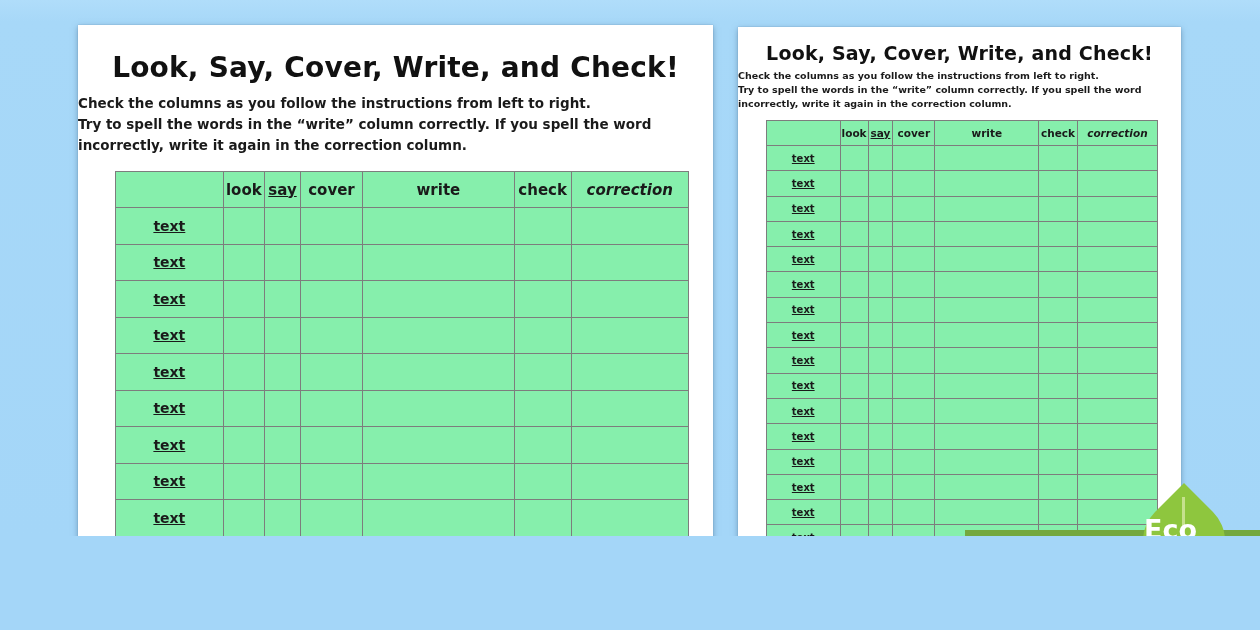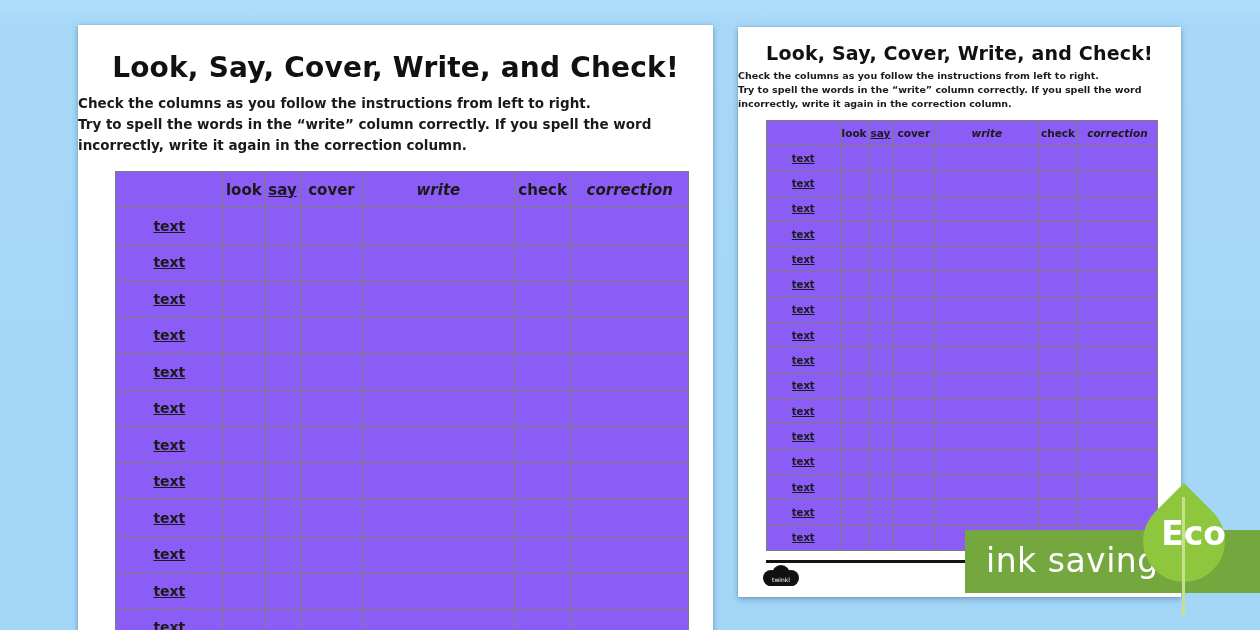--- a/index.html
+++ b/index.html
@@ -4,21 +4,21 @@
 <style>
   * { margin: 0; padding: 0; box-sizing: border-box; }
   html, body { width: 1260px; height: 630px; overflow: hidden; }
   body {
     font-family: "DejaVu Sans", "Liberation Sans", sans-serif;
     background: #a4d6f8;
   }
   .canvas {
     position: relative;
     width: 1260px;
-    height: 630px;
+    height: 536px;
     background: linear-gradient(180deg, #b0ddfa 0%, #a7d8f8 4%, #a4d6f8 100%);
     overflow: hidden;
     padding-left: 44px;
   }
   .page {
     position: absolute;
     background: #ffffff;
     box-shadow: 0 2px 6px rgba(66,104,141,0.55), 0 0 1px rgba(66,104,141,0.45);
   }
   .page-left  { left: 78px;  top: 25px; width: 635px; height: 810px; }
@@ -37,21 +37,21 @@
   .ws-instructions {
     font-weight: bold;
     color: #1a1a1a;
   }
   .page-left  .ws-instructions { margin-top: 9px; font-size: 13.5px; line-height: 21px; }
   .page-right .ws-instructions { margin-top: 5px; font-size: 9.5px;  line-height: 14px; }
 
   table.spelling-table {
     border-collapse: collapse;
     table-layout: fixed;
-    background: #8b5cf6;
+    background: #86efac;
   }
   .page-left  table.spelling-table { margin: 15px 0 0 37px; width: 574px; }
   .page-right table.spelling-table { margin: 9px  0 0 28px; width: 392px; }
 
   table.spelling-table th, table.spelling-table td {
     border: 1px solid #7d7d7d;
     font-weight: bold;
     color: #1a1a1a;
     text-align: center;
     vertical-align: middle;
@@ -60,21 +60,21 @@
   .page-left  th { height: 36px;   font-size: 15px; }
   .page-left  td { height: 36.5px; font-size: 14px; }
   .page-right th { height: 25px;   font-size: 10.5px; }
   .page-right td { height: 25.3px; font-size: 10px; }
 
   
   .col0 { width: 18.8%; text-decoration: underline; }
   .col1 { width: 7.2%; }
   .col2 { width: 6.3%; text-decoration: underline; }
   .col3 { width: 10.8%; margin-top: 44px; }
-  .col4 { width: 26.5%; font-style: italic; }
+  .col4 { width: 26.5%; }
   .col5 { width: 9.9%; }
   .col6 { width: 20.5%; font-style: italic; }
 
   .footer-line {
     position: absolute;
     left: 28px;
     top: 533px;
     width: 392px;
     height: 3px;
     background: #141414;
@@ -122,22 +122,22 @@
     width: 3px;
     height: 119px;
     background: #c6e18d;
     z-index: 7;
   }
   .eco-label {
     position: absolute;
     left: 1144px;
     top: 514px;
     width: 82px;
-    text-align: right;
-    font-size: 33px;
+    text-align: left;
+    font-size: 27px;
     font-weight: bold;
     color: #ffffff;
     z-index: 8;
   }
 </style>
 </head>
 <body>
 
 <div class="canvas">
 

